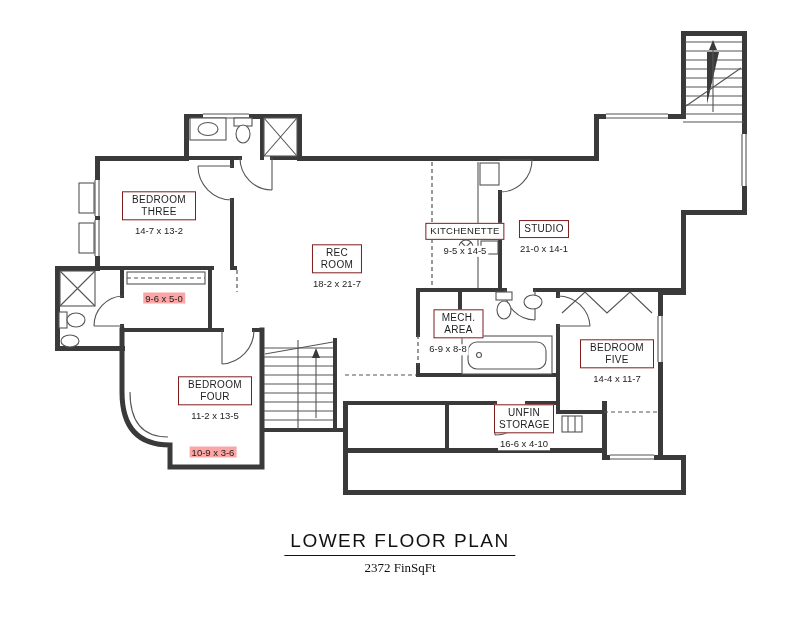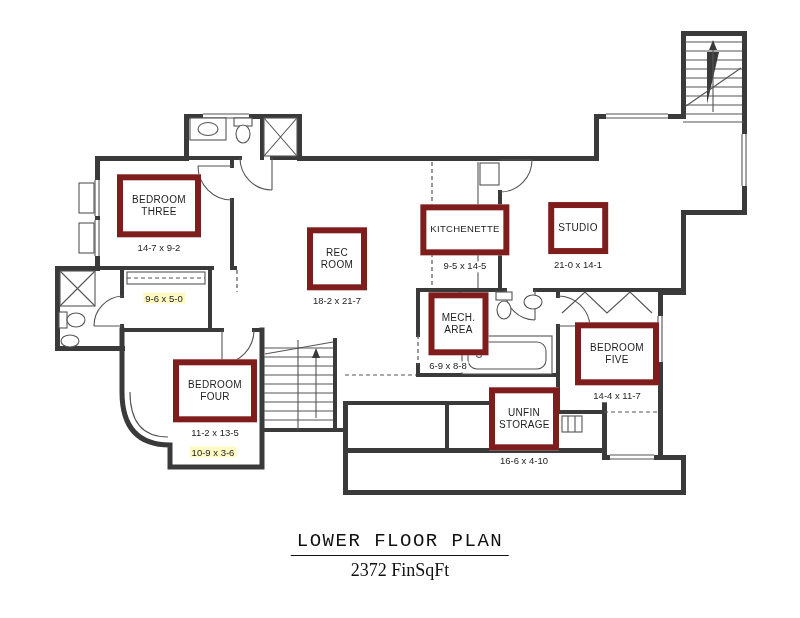--- a/index.html
+++ b/index.html
@@ -15,40 +15,40 @@
   .fx{stroke:#555;stroke-width:1.1;fill:#fff;}
   .dash{stroke:#555;stroke-width:1.2;fill:none;stroke-dasharray:4 3;}
   .wh{fill:#fff;stroke:none;}
   .blk{fill:#3a3a3a;stroke:none;}
   
   .room-label{
     position:absolute;transform:translate(-50%,-50%);
     text-align:center;color:#1d1d1d;z-index:3;line-height:1.15;
   }
   .room-name{
-    display:inline-block;border:6px solid #7f1d1d;background:#fff;
-    padding:14px 4px;font-size:10px;letter-spacing:.3px;
+    display:inline-block;border:1px solid #7f1d1d;background:#fff;
+    padding:2px 4px;font-size:10px;letter-spacing:.3px;
   }
   .room-dims{font-size:9.5px;margin-top:2px;background:#fff;display:inline-block;padding:0 2px;}
   .dims-only{
     position:absolute;transform:translate(-50%,-50%);font-size:9.5px;
-    background:#fef9c3;padding:0 2px;color:#1d1d1d;z-index:3;
+    background:#fca5a5;padding:0 2px;color:#1d1d1d;z-index:3;
   }
   .nw{white-space:nowrap;}
   
   .title-block{
     position:absolute;left:400px;top:530px;transform:translateX(-50%);
     text-align:center;z-index:3;
   }
   .plan-title{
-    font-family:Liberation Mono, monospace;font-size:19px;letter-spacing:1.5px;
+    font-family:Liberation Sans, sans-serif;font-size:19px;letter-spacing:1.5px;
     color:#111;border-bottom:1.4px solid #111;padding:0 6px 3px 6px;display:inline-block;
   }
   .plan-subtitle{
-    font-family:"Liberation Serif",serif;font-size:18px;color:#111;margin-top:4px;
+    font-family:"Liberation Serif",serif;font-size:13px;color:#111;margin-top:4px;
   }
 </style>
 </head>
 <body>
 
 <div class="canvas">
 
   <svg width="800" height="618" viewBox="0 0 800 618">
 
     <g shape-rendering="crispEdges">
@@ -183,34 +183,34 @@
       <rect class="fx" x="127" y="272" width="78" height="12"></rect>
       <path class="dash" d="M127 278 L205 278"></path>
       <path class="t" d="M562 313 L585 292 L607 313 L630 292 L652 313"></path>
       <rect class="fx" x="562" y="416" width="20" height="16"></rect>
       <path class="t" d="M568 416 L568 432 M575 416 L575 432"></path>
     </g>
   </svg>
 
   <div class="room-label" style="left:159px;top:215px;">
     <div class="room-name" style="width:64px;">BEDROOM THREE</div><br>
-    <div class="room-dims">14-7 x 9-2</div>
+    <div class="room-dims">14-7 x 13-2</div>
   </div>
 
   <div class="room-label" style="left:337px;top:268px;">
     <div class="room-name" style="width:40px;">REC ROOM</div><br>
     <div class="room-dims">18-2 x 21-7</div>
   </div>
 
   <div class="room-label" style="left:465px;top:226px;margin-top:13px;">
     <div class="room-name nw" style="font-size:9.5px;">KITCHENETTE</div><br>
     <div class="room-dims">9-5 x 14-5</div>
   </div>
 
-  <div class="room-label" style="left:578px;top:237px;">
+  <div class="room-label" style="left:544px;top:237px;">
     <div class="room-name nw">STUDIO</div><br>
     <div class="room-dims">21-0 x 14-1</div>
   </div>
 
   <div class="room-label" style="left:448px;top:333px;">
     <div class="room-name" style="width:40px;margin-left:21px;">MECH. AREA</div><br>
     <div class="room-dims">6-9 x 8-8</div>
   </div>
 
   <div class="room-label" style="left:617px;top:363px;">

